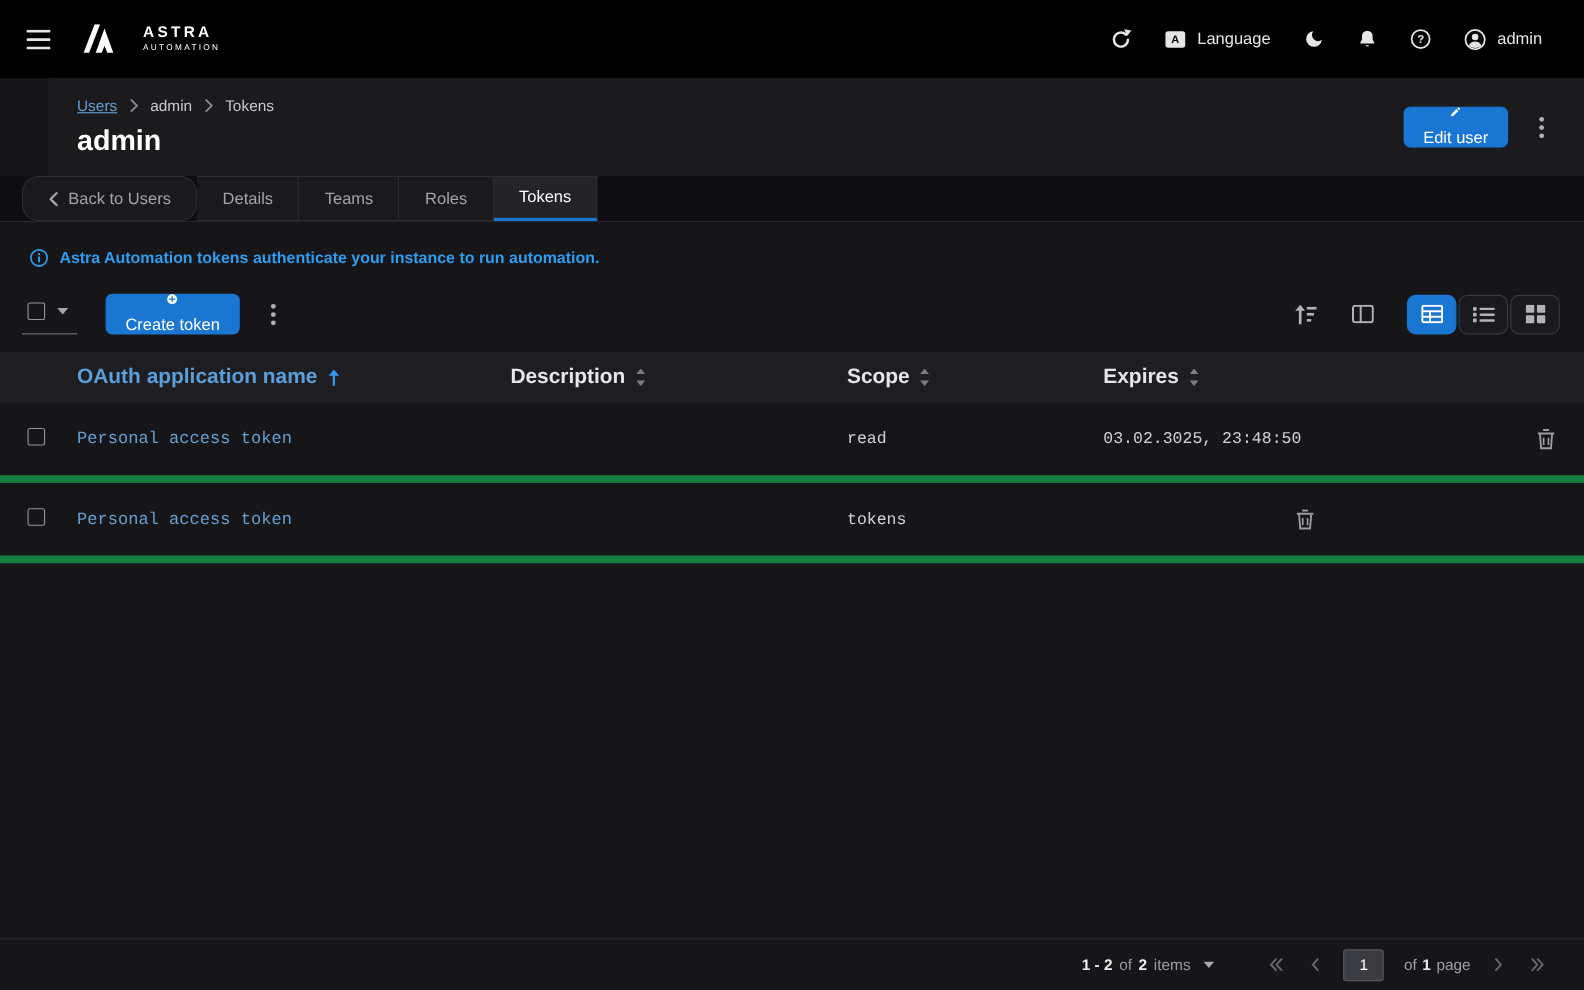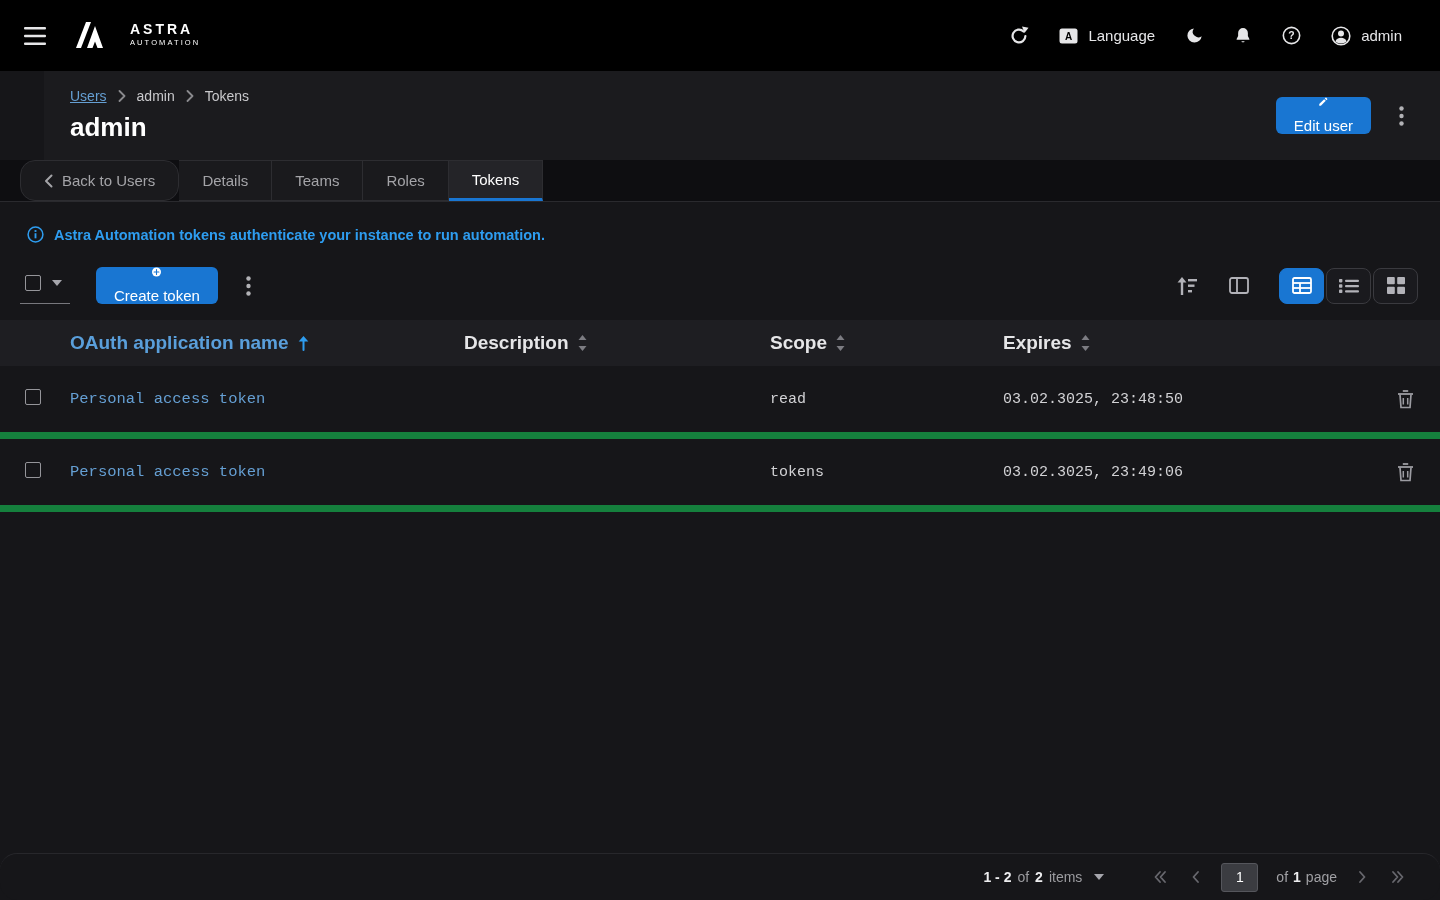--- a/index.html
+++ b/index.html
@@ -67,21 +67,21 @@
   .sort-active { color:#2e9df0; }
   .sort-idle { color:#7c7c82; }
   .trow { height:73px; border-bottom:7px solid #15803d; font-size:15px; color:#d2d2d5;font-family:Liberation Mono, monospace; }
   .cell-check { padding-left:25px; }
   .row-link { color:#659fd3; text-decoration:none; font-size:15.5px; cursor:pointer; }
   .cell-actions { display:flex; justify-content:center; }
   .trash-btn { color:#9c9ca2; padding:4px; }
 
   
   .pagination-bar { height:47px; border-top:1px solid #27272b; background:#161619;
-    display:flex; align-items:center; justify-content:flex-end; gap:46px; padding-right:32px;border-radius:17px; }
+    display:flex; align-items:center; justify-content:flex-end; gap:46px; padding-right:32px; }
   .page-summary { display:flex; align-items:center; gap:6px; font-size:14px; color:#9c9ca0; }
   .strong { color:#ededef; font-weight:bold; }
   .summary-caret { color:#a6a6ac; margin-left:6px; }
   .pager { display:flex; align-items:center; gap:18px; }
   .pager-btn { color:#68686e; padding:3px; }
   .page-input { width:37px; height:29px; background:#3b3c41; border:1px solid #55565c;
     border-radius:3px; color:#fff; text-align:center; font-size:14px;
     font-family:"Liberation Sans", sans-serif; }
   .page-of { font-size:14px; color:#a0a0a4; display:flex; gap:5px; }
   .page-of .strong { font-weight:bold; }
@@ -334,21 +334,20 @@
             </svg>
         </button>
       </div>
     </div>
 
     <div class="trow">
       <div class="cell-check"><span class="checkbox"></span></div>
       <div><a class="row-link">Personal access token</a></div>
       <div></div>
       <div>tokens</div>
-      <div>03.02.3025, 23:49:06</div>
       <div class="cell-actions">
         <button class="trash-btn">
           <svg width="17" height="19" viewBox="0 0 17 19">
               <path d="M5.8 1h5.4" stroke="currentColor" stroke-width="1.8"></path>
               <path d="M1 4h15" stroke="currentColor" stroke-width="1.8"></path>
               <path d="M3 4.5l1 13h9l1-13" fill="none" stroke="currentColor" stroke-width="1.7"></path>
               <path d="M6.3 8v6.5M10.7 8v6.5" stroke="currentColor" stroke-width="1.5"></path>
             </svg>
         </button>
       </div>

